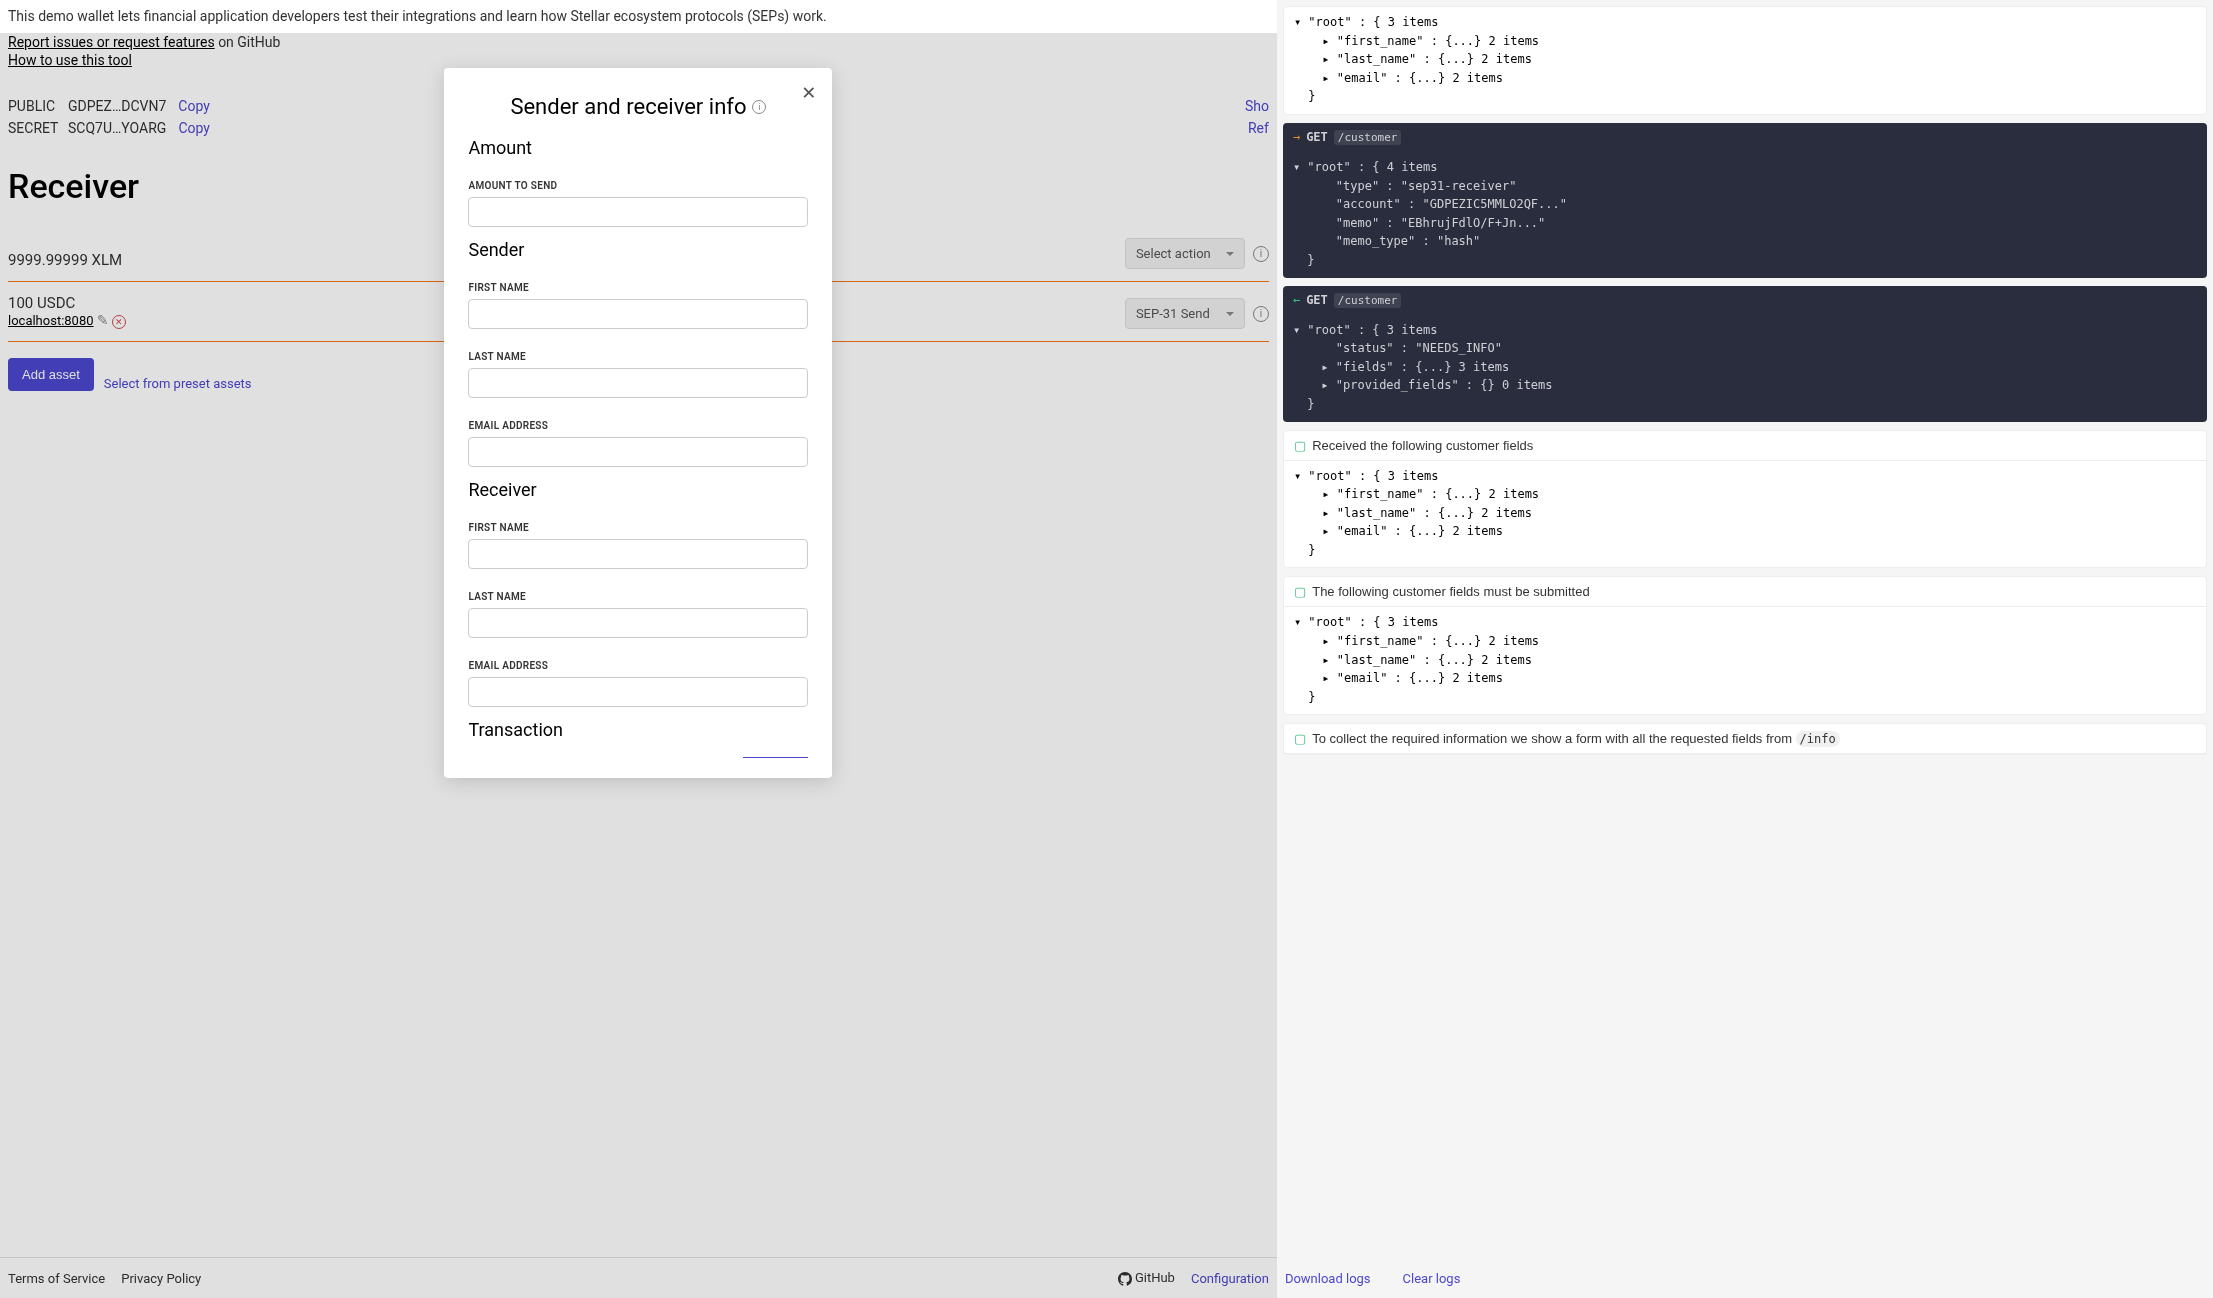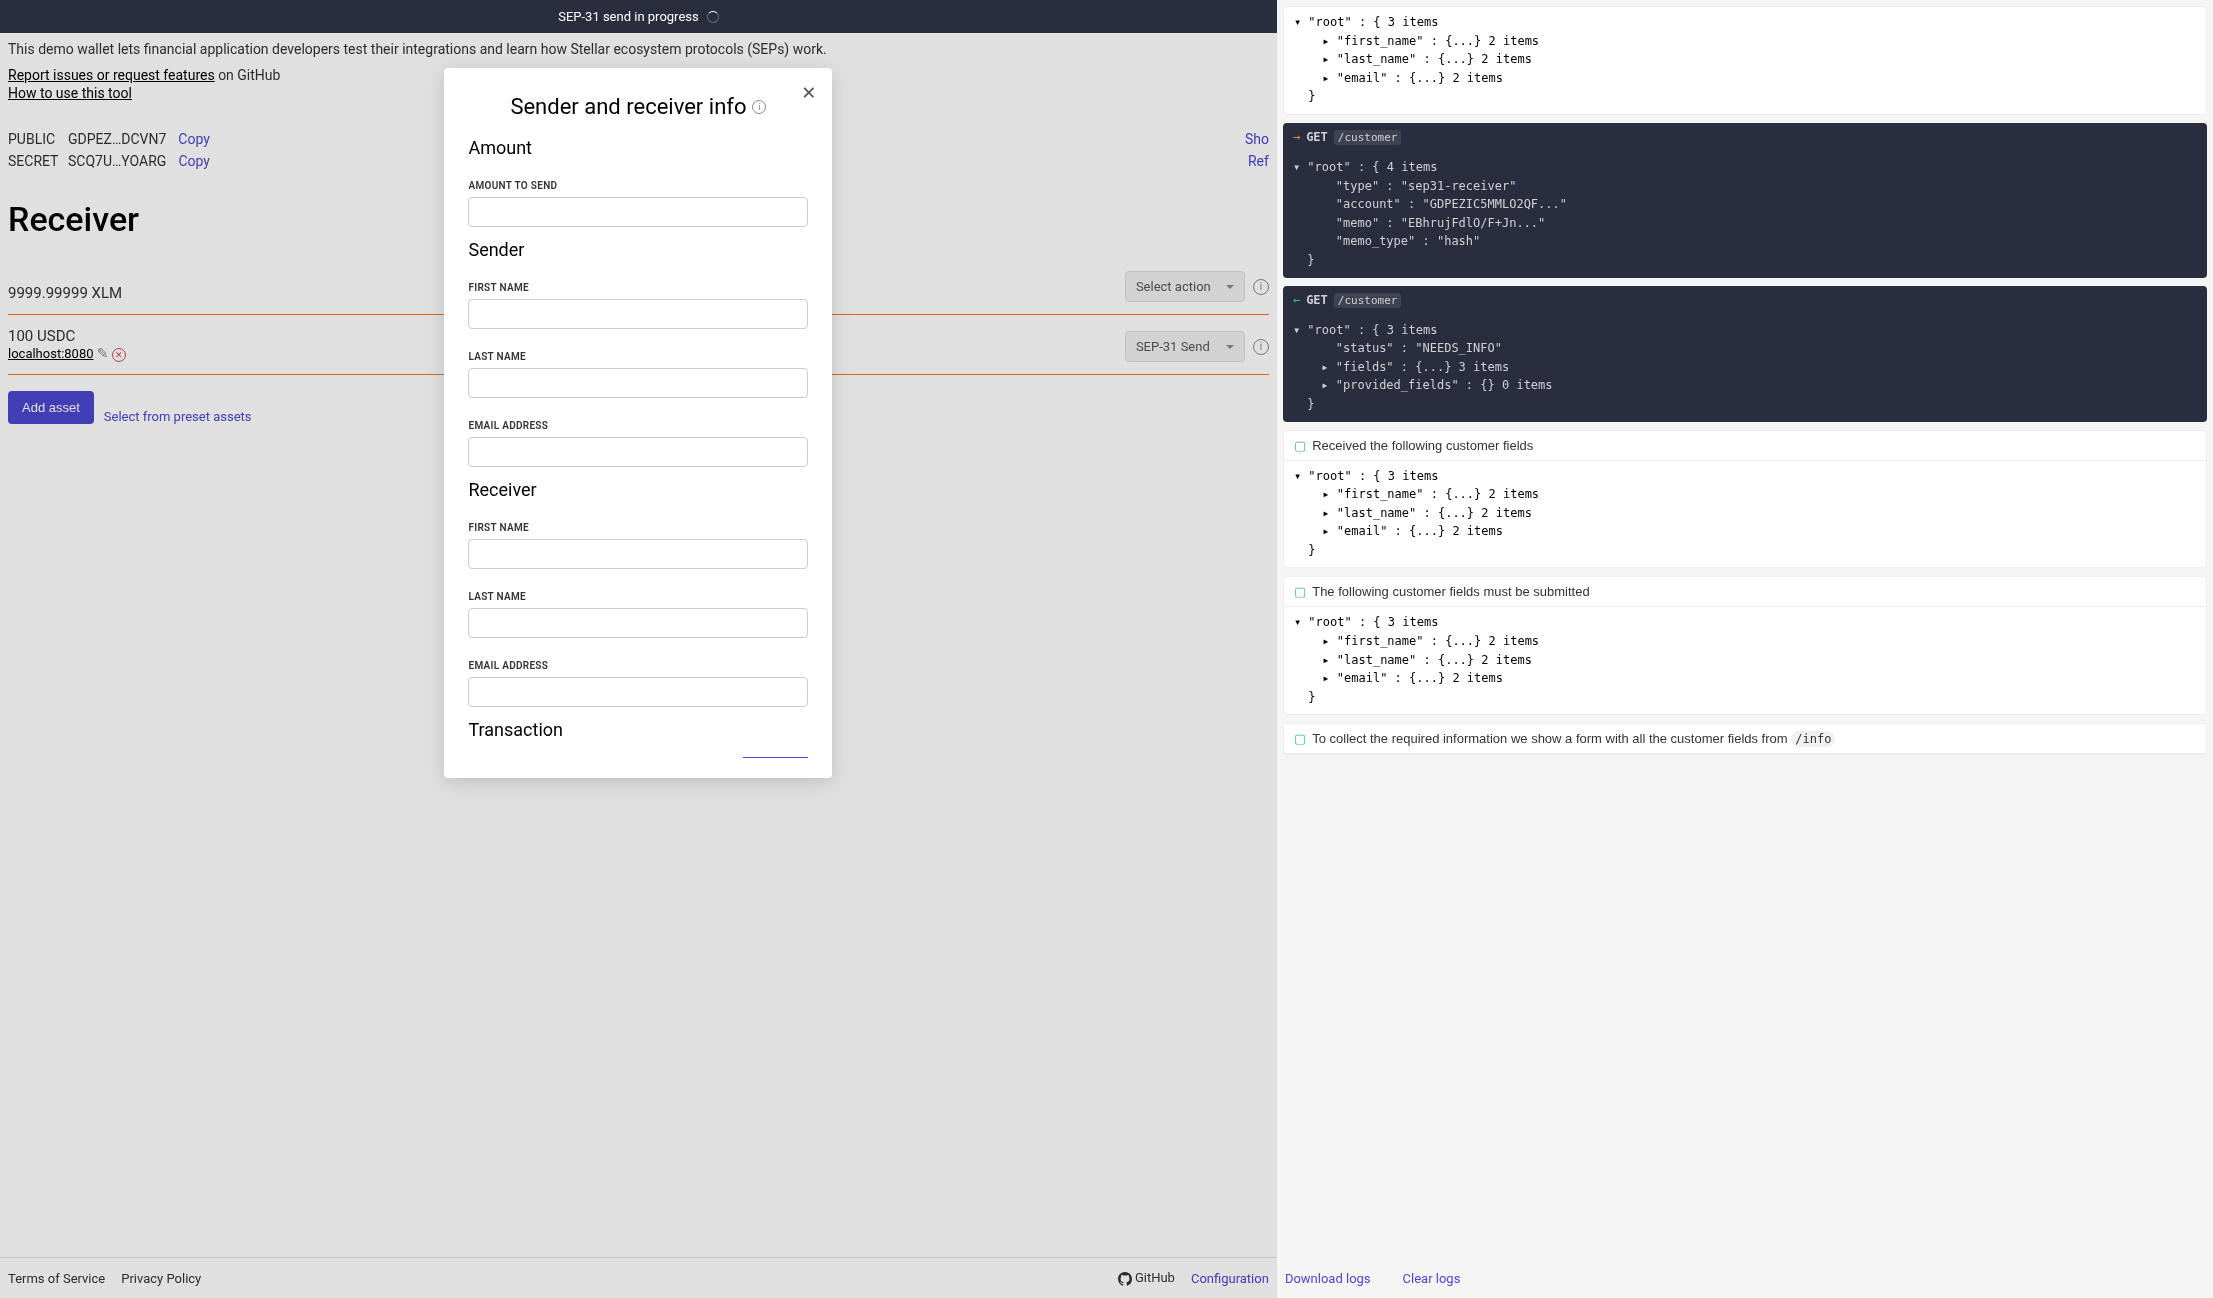--- a/index.html
+++ b/index.html
@@ -67,24 +67,20 @@
 
 .log-footer{padding:12px 8px;display:flex;gap:32px;font-size:13px}
 .log-footer a{color:#4c47d0;cursor:pointer}
 .indent1{padding-left:14px}
 </style>
 </head>
 <body>
 
 <div class="app">
   <div class="left-panel">
-    <div class="top-bar">
-      <span>SEP-31 send in progress</span>
-      <span class="spinner"></span>
-    </div>
     <div class="main-content">
       <div class="intro">This demo wallet lets financial application developers test their integrations and learn how Stellar ecosystem protocols (SEPs) work.</div>
       <div class="link-row">
         <span class="link">Report issues or request features</span><span class="on-gh"> on GitHub</span>
       </div>
       <div class="link-row">
         <span class="link">How to use this tool</span>
       </div>
 
       <div class="keys">
@@ -252,21 +248,21 @@
           <div class="json-line indent1">  ▸ "first_name" : {...} 2 items</div>
           <div class="json-line indent1">  ▸ "last_name" : {...} 2 items</div>
           <div class="json-line indent1">  ▸ "email" : {...} 2 items</div>
           <div class="json-line">  }</div>
         </div>
       </div>
 
       <div class="log-card light">
         <div class="card-header">
           <span class="msg-icon">▢</span>
-          <span><span>To collect the required information we show a form with all the customer fields from </span><span class="inline-code">/info</span></span>
+          <span><span>To collect the required information we show a form with all the requested fields from </span><span class="inline-code">/info</span></span>
         </div>
       </div>
 
     </div>
     <div class="log-footer">
       <a>Download logs</a>
       <a>Clear logs</a>
     </div>
   </div>
 </div>

